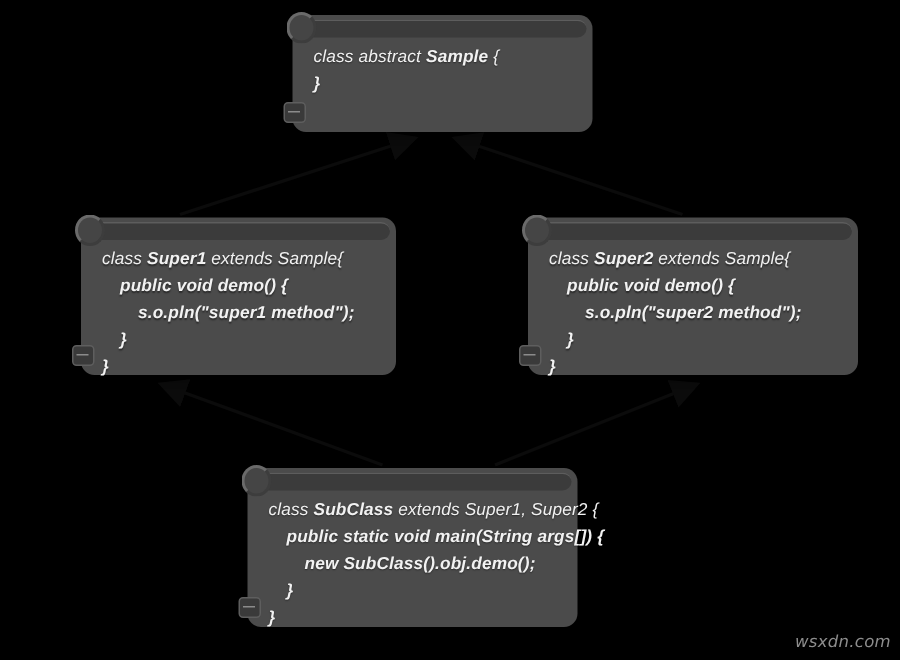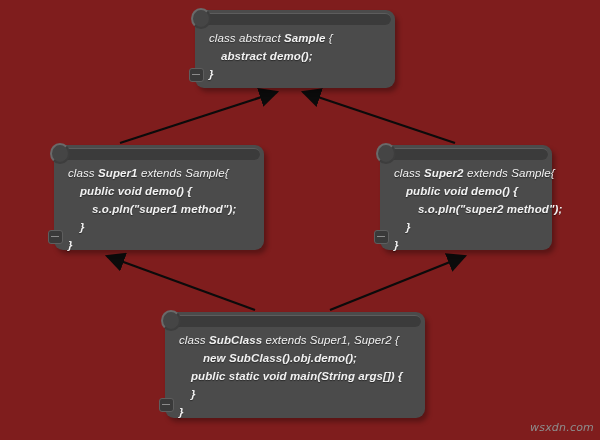--- a/index.html
+++ b/index.html
@@ -4,21 +4,21 @@
 <style>
   html, body {
     margin: 0;
     padding: 0;
     background: #ffffff;
   }
   #canvas {
     position: relative;
     width: 600px;
     height: 440px;
-    background: #7f1d1d;
+    background: #000000;
     overflow: hidden;
     font-family: "Liberation Sans", sans-serif;
   }
 
   
   #edges {
     position: absolute;
     left: 0;
     top: 0;
     width: 600px;
@@ -102,22 +102,22 @@
   .code-line.l1 { padding-left: 12px; }
   .code-line.l2 { padding-left: 24px; }
   .code-line.l3 { padding-left: 12px; }
   .code-line.l4 { padding-left: 0px; }
   .code-line .kw { font-weight: normal; font-style: italic; }
   .code-line .nm { font-weight: bold; font-style: italic; }
 
   
   #box-sample   { left: 195px; top: 10px;  width: 200px; height: 78px; }
   #box-super1   { left: 15px;  top: 145px; width: 210px; height: 105px; margin-left: 39px; }
-  #box-super2   { left: 380px; top: 145px; width: 172px; height: 105px; }
-  #box-subclass { left: 165px; top: 312px; width: 260px; height: 106px; }
+  #box-super2   { left: 352px; top: 145px; width: 220px; height: 105px; }
+  #box-subclass { left: 165px; top: 312px; width: 220px; height: 106px; }
 
   
   #watermark {
     position: absolute;
     right: 6px;
     bottom: 6px;
     z-index: 6;
     color: #8d8d8d;
     font-family: "DejaVu Sans", sans-serif;
     font-size: 11px;
@@ -145,21 +145,20 @@
 
     <line x1="330" y1="310" x2="465" y2="256" stroke="#0b0b0b" stroke-width="2.2" marker-end="url(#arrowhead)"></line>
   </svg>
 
   <div class="class-box" id="box-sample">
     <div class="box-titlebar"></div>
     <div class="corner-curl"></div>
     <div class="corner-tab"></div>
     <div class="code-body">
       <div class="code-line l0"><span class="kw">class abstract </span><span class="nm">Sample</span><span class="kw"> {</span></div>
-      <div class="code-line l1">abstract demo();</div>
       <div class="code-line l4">}</div>
     </div>
   </div>
 
   <div class="class-box" id="box-super1">
     <div class="box-titlebar"></div>
     <div class="corner-curl"></div>
     <div class="corner-tab"></div>
     <div class="code-body">
       <div class="code-line l0"><span class="kw">class </span><span class="nm">Super1</span><span class="kw"> extends Sample{</span></div>
@@ -182,22 +181,22 @@
       <div class="code-line l4">}</div>
     </div>
   </div>
 
   <div class="class-box" id="box-subclass">
     <div class="box-titlebar"></div>
     <div class="corner-curl"></div>
     <div class="corner-tab"></div>
     <div class="code-body">
       <div class="code-line l0"><span class="kw">class </span><span class="nm">SubClass</span><span class="kw"> extends Super1, Super2 {</span></div>
+      <div class="code-line l1">public static void main(String args[]) {</div>
       <div class="code-line l2">new SubClass().obj.demo();</div>
-      <div class="code-line l1">public static void main(String args[]) {</div>
       <div class="code-line l3">}</div>
       <div class="code-line l4">}</div>
     </div>
   </div>
 
   <div id="watermark">wsxdn.com</div>
 
 </div>
 
 </body></html>

